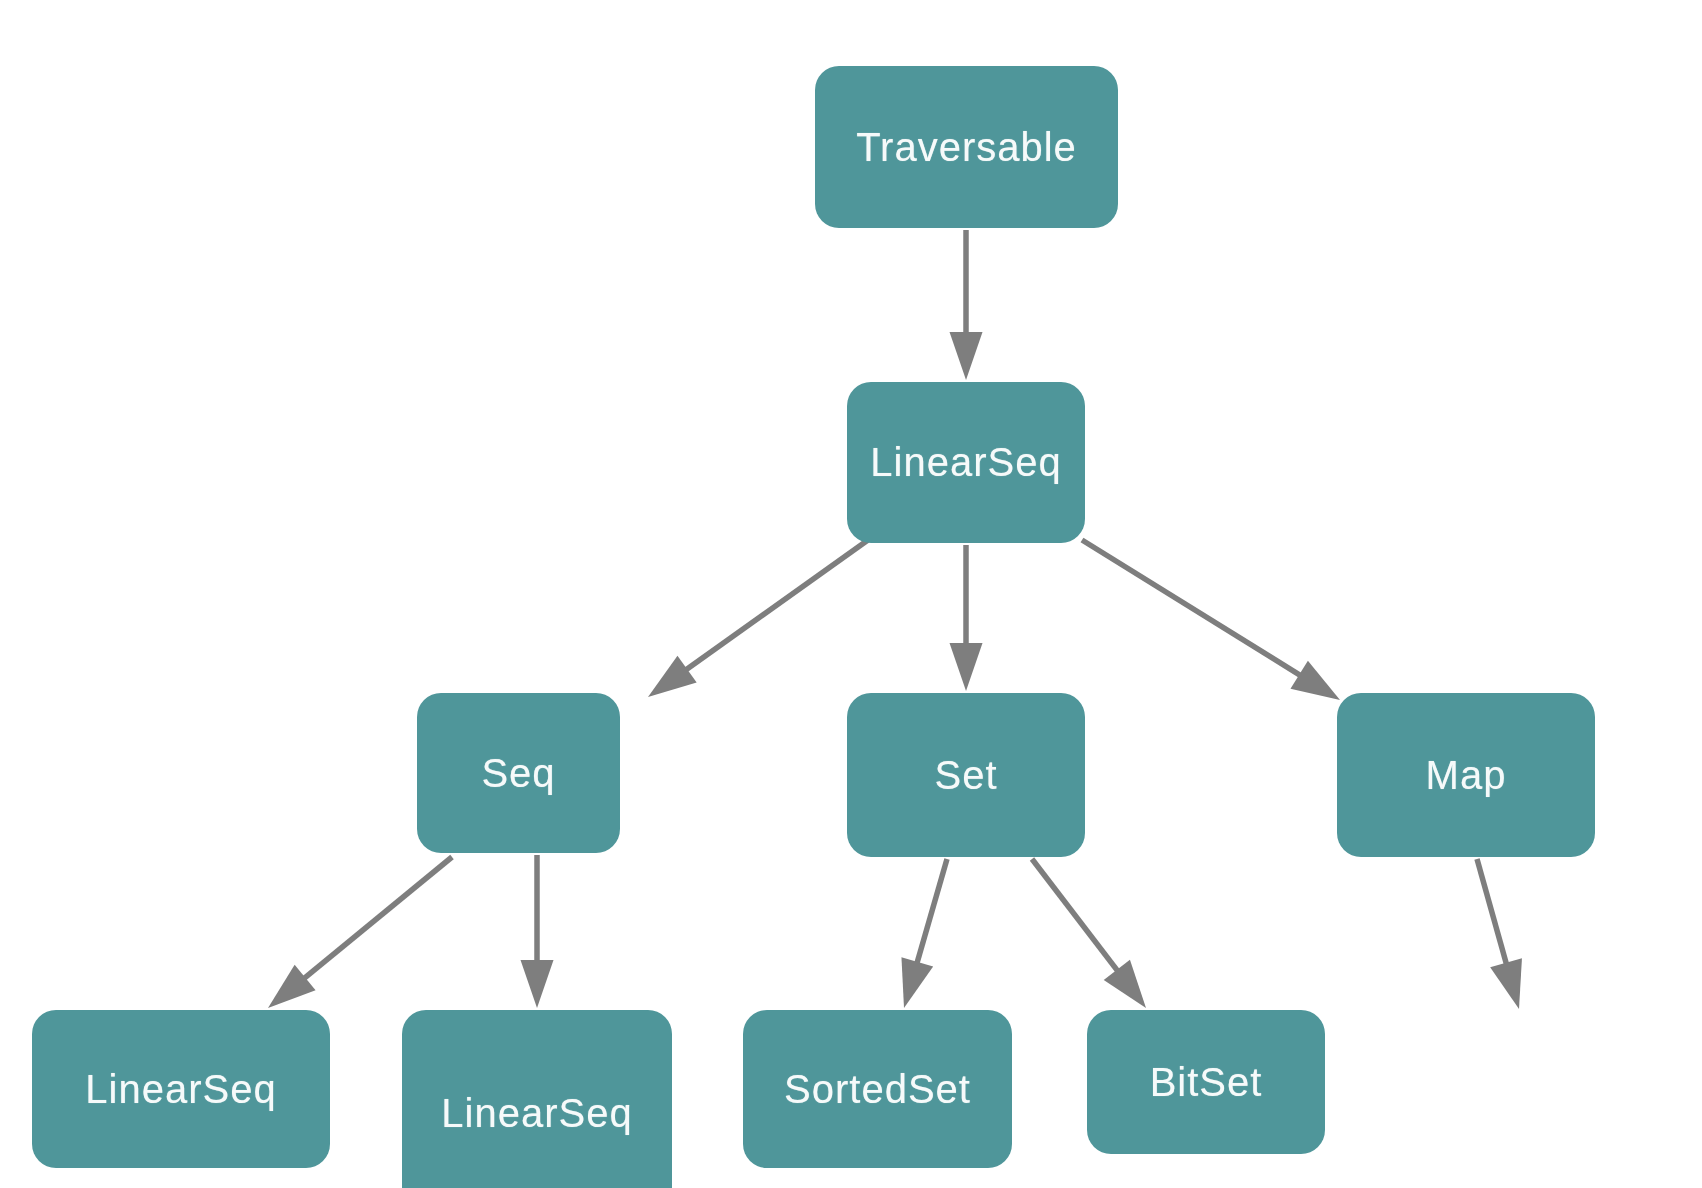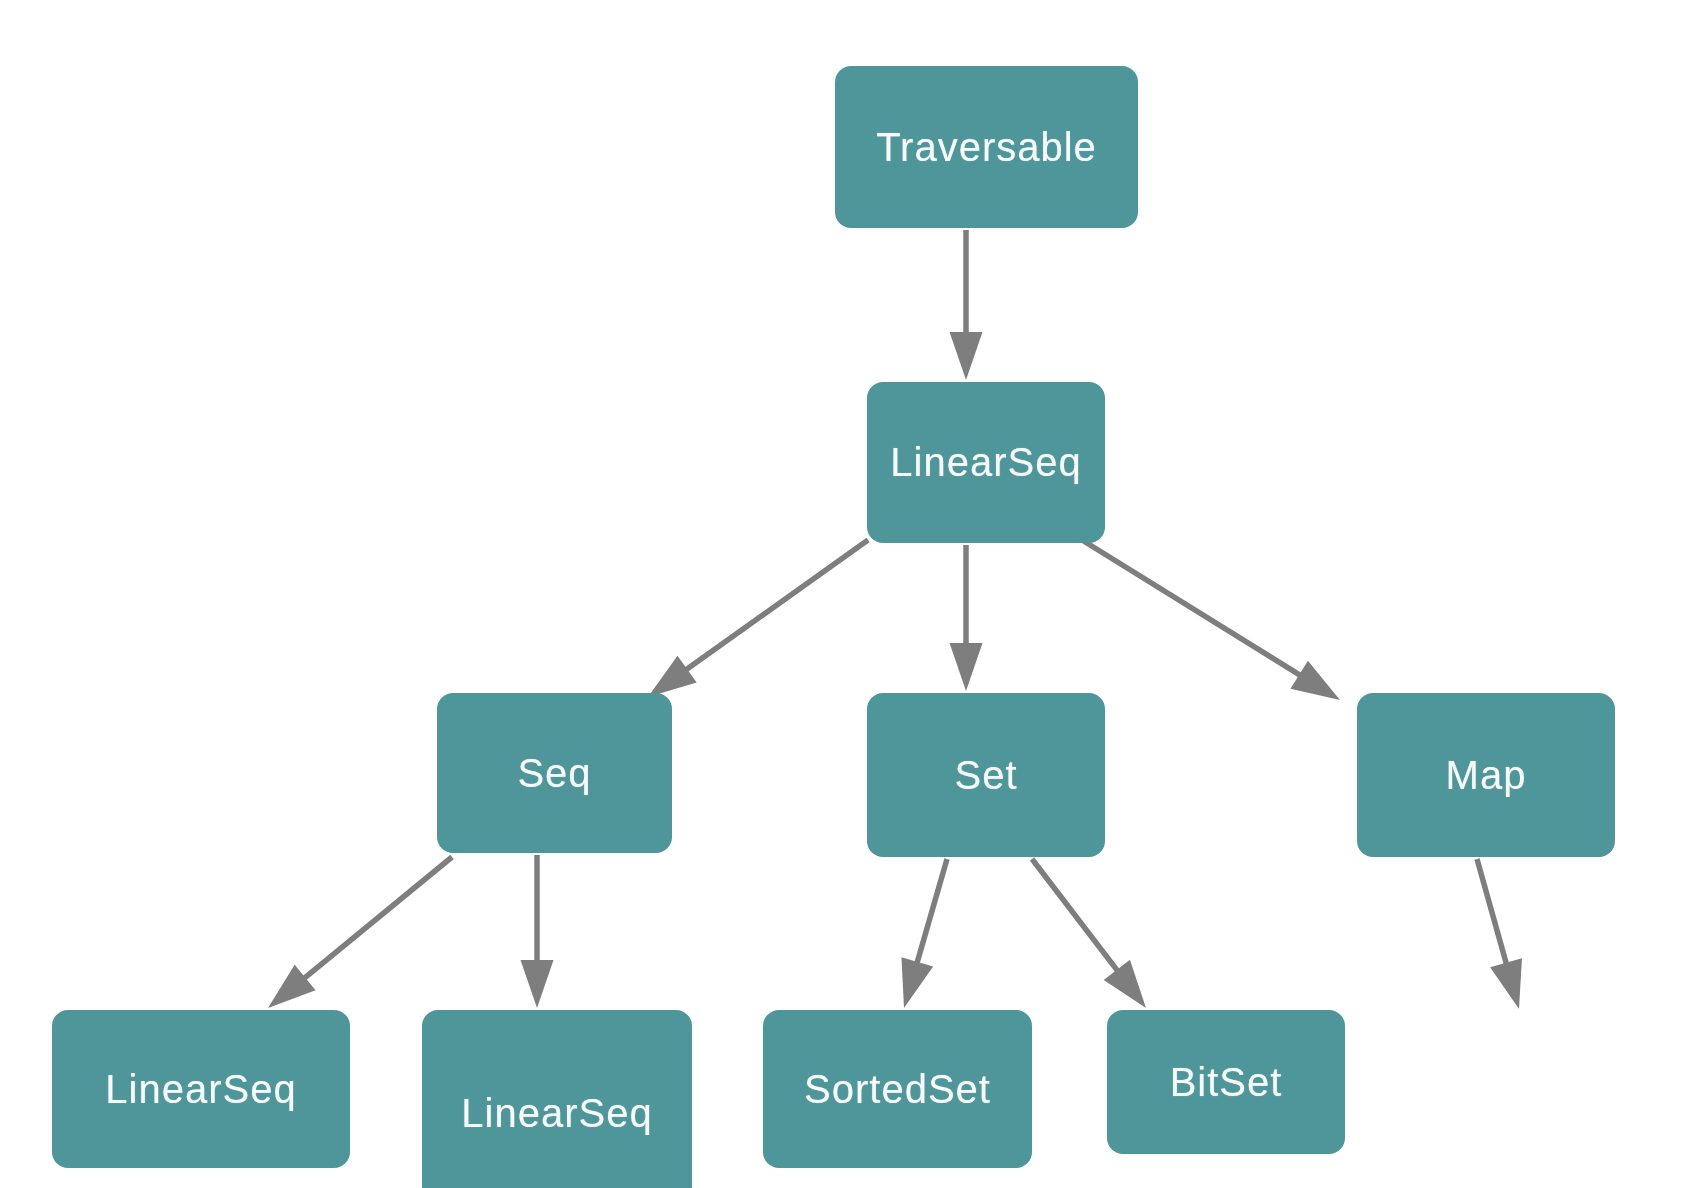--- a/index.html
+++ b/index.html
@@ -33,26 +33,25 @@
   .nodes-layer {
     position: absolute;
     left: 0;
     top: 0;
     width: 100%;
     height: 100%;
   }
   .node {
     position: absolute;
     background: var(--node-fill, #4f969a);
-    border-radius: 16px;
+    border-radius: 24px;
     display: flex;
     align-items: center;
     justify-content: center;
     box-sizing: border-box;
-    margin-left: 20px;
   }
   .node span {
     color: var(--node-text, #f6fafa);
     font-size: 40px;
     letter-spacing: 1px;
     white-space: nowrap;
     
     text-shadow: 0 0 1px rgba(255,255,255,0.55);
   }
 </style>
@@ -98,21 +97,21 @@
         <polygon points="1519,1009 1490.1688572497574,967.2266208247988 1521.9466699003256,958.3288332826398"></polygon>
       </g>
     </svg>
   <div class="nodes-layer">
       <div class="node" style="left: 815px; top: 66px; width: 303px; height: 162px;">
         <span>Traversable</span>
       </div>
       <div class="node" style="left: 847px; top: 382px; width: 238px; height: 161px;">
         <span>LinearSeq</span>
       </div>
-      <div class="node" style="left: 417px; top: 693px; width: 235px; height: 160px;">
+      <div class="node" style="left: 417px; top: 693px; width: 203px; height: 160px;">
         <span>Seq</span>
       </div>
       <div class="node" style="left: 847px; top: 693px; width: 238px; height: 164px;">
         <span>Set</span>
       </div>
       <div class="node" style="left: 1337px; top: 693px; width: 258px; height: 164px;">
         <span>Map</span>
       </div>
       <div class="node" style="left: 32px; top: 1010px; width: 298px; height: 158px;">
         <span>LinearSeq</span>

